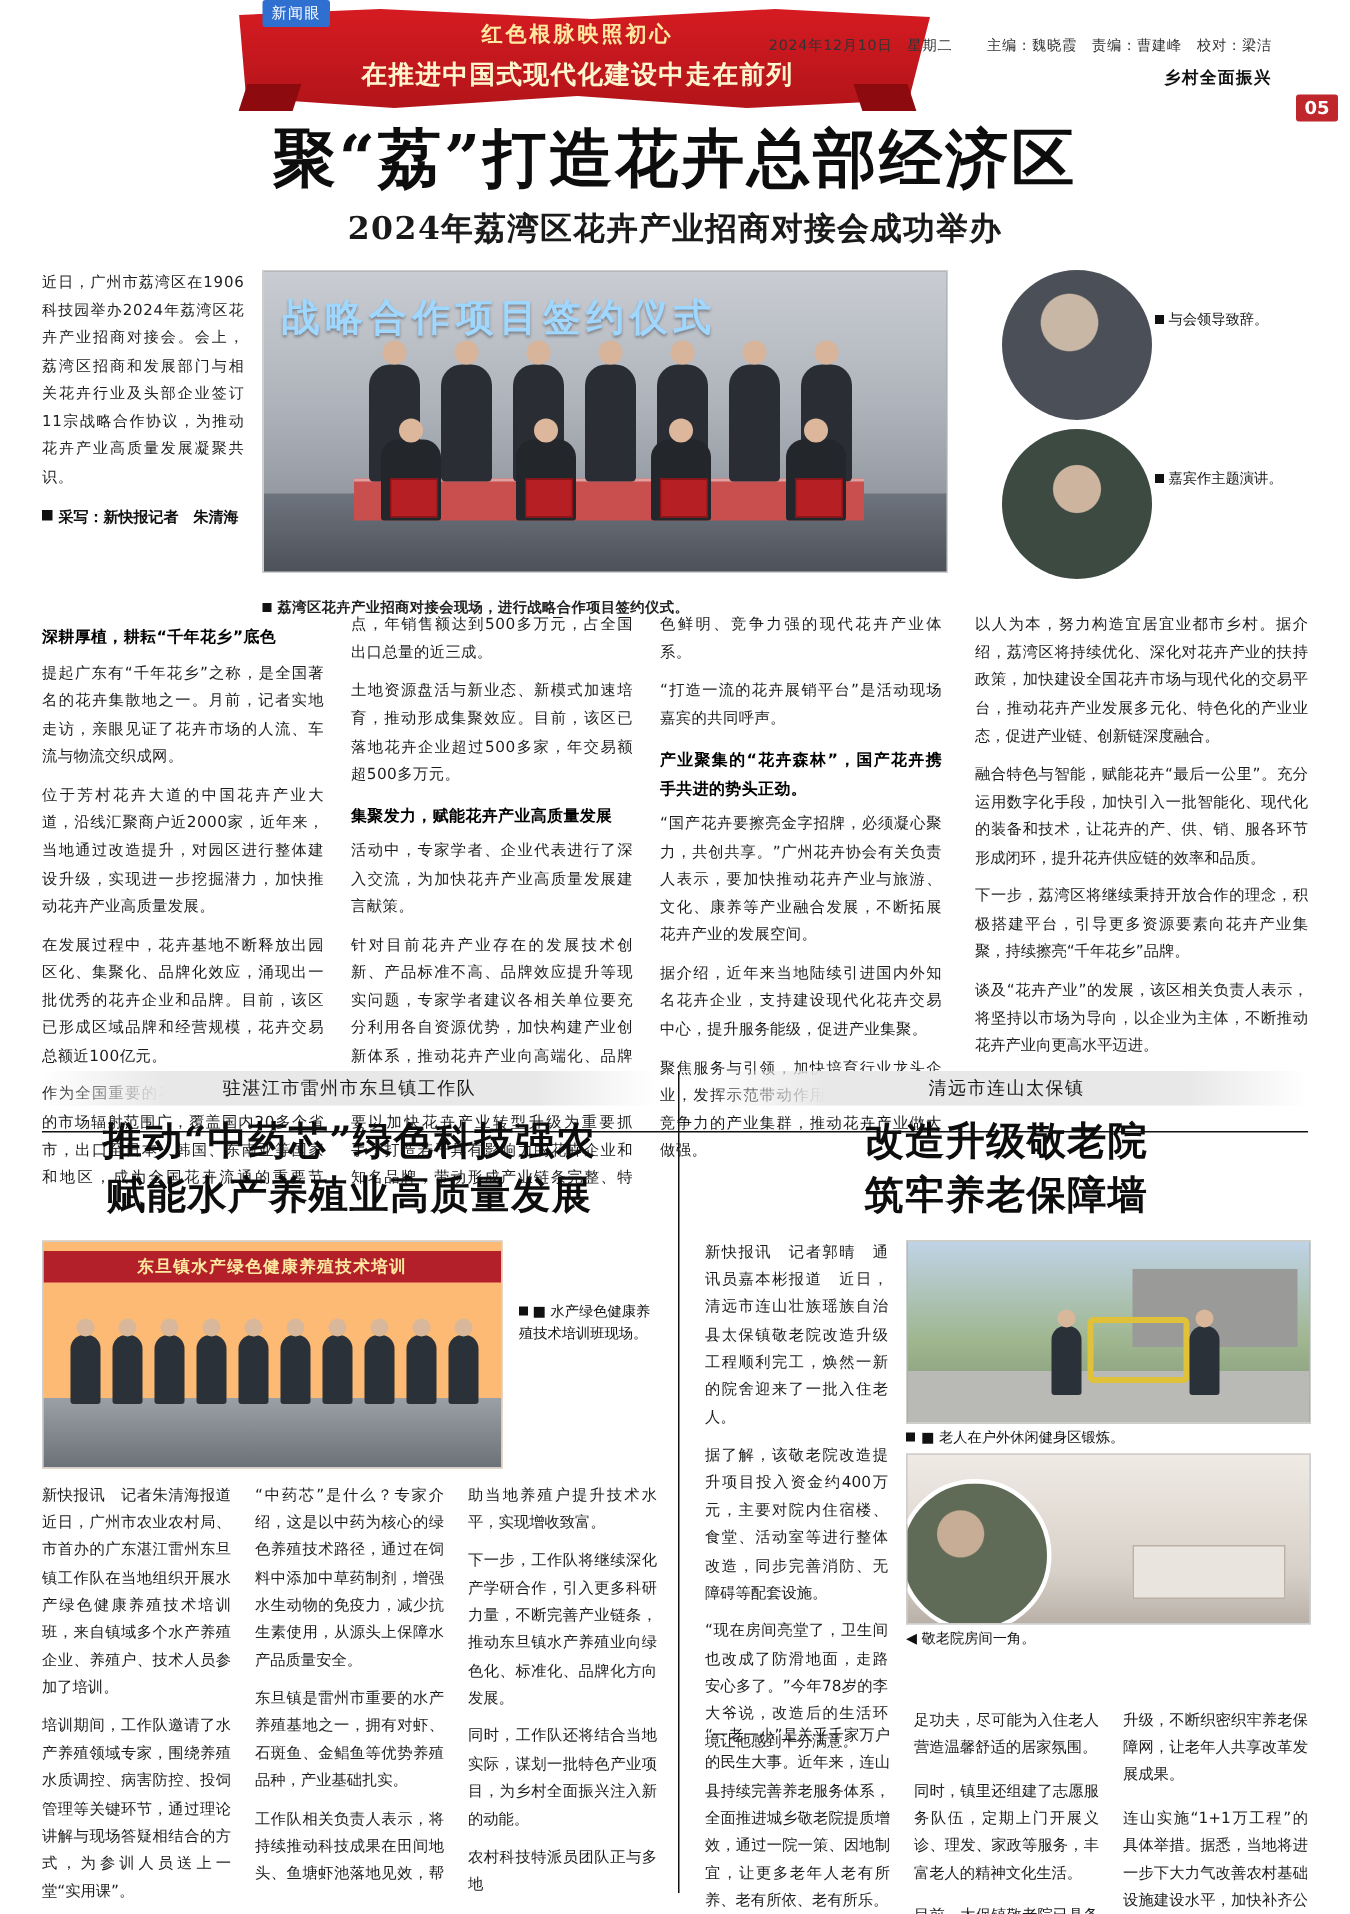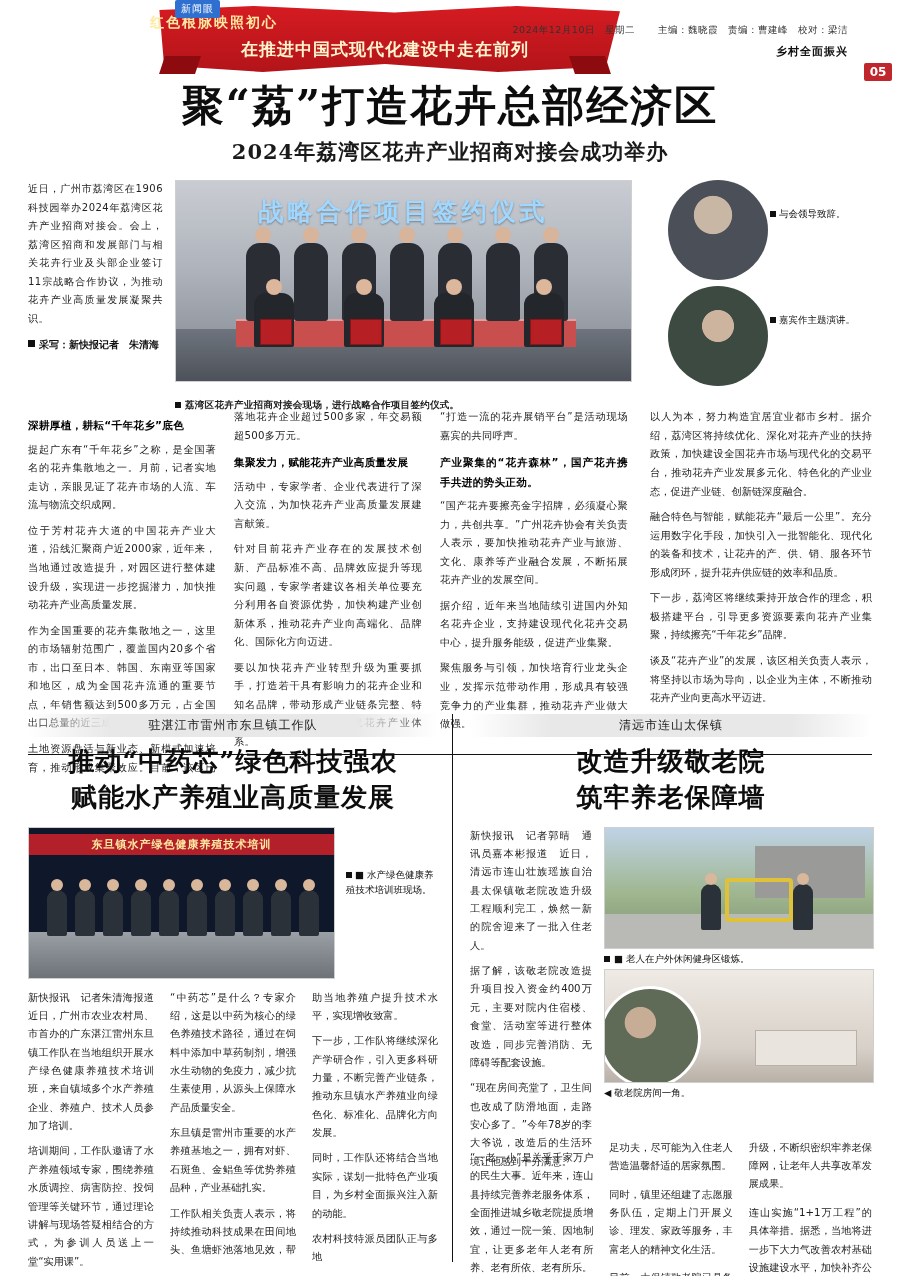--- a/index.html
+++ b/index.html
@@ -9,21 +9,21 @@
   
   .masthead{position:relative;height:78px;}
   .mast-banner{position:absolute;left:150px;top:4px;width:470px;height:70px;}
   .ribbon{position:absolute;left:0;top:2px;width:470px;height:66px;
     background:
       linear-gradient(180deg,#d4141b 0%,#b00d12 100%);
     clip-path:polygon(2% 6%,22% 0%,52% 10%,78% 0%,100% 8%,97% 92%,74% 100%,50% 88%,24% 100%,3% 90%);
     opacity:.97;}
   .ribbon-fold{position:absolute;left:12px;top:52px;width:36px;height:18px;background:#8d0a0e;transform:skewX(-18deg);}
   .ribbon-fold2{position:absolute;right:12px;top:52px;width:36px;height:18px;background:#8d0a0e;transform:skewX(18deg);}
-  .mast-small{position:absolute;left:0;top:10px;width:470px;text-align:left;color:#ffe9a0;font-size:14px;font-weight:bold;letter-spacing:2px;}
+  .mast-small{position:absolute;left:0;top:10px;width:470px;text-align:center;color:#ffe9a0;font-size:14px;font-weight:bold;letter-spacing:2px;}
   .mast-big{position:absolute;left:0;top:34px;width:470px;text-align:center;color:#fff6cf;font-size:17px;font-weight:bold;letter-spacing:1px;}
   .mast-tagbox{position:absolute;left:175px;top:0px;background:#2f6fd0;color:#fff;font-size:10px;padding:2px 6px;border-radius:2px;letter-spacing:1px;}
   .mast-meta{position:absolute;right:52px;top:24px;font-size:9.5px;color:#333;letter-spacing:.5px;}
   .mast-meta .sep{color:#999;margin:0 3px;}
   .mast-sub{position:absolute;right:52px;top:44px;font-size:11px;color:#111;font-weight:bold;letter-spacing:1px;}
   .page-num{position:absolute;right:8px;top:22px;width:28px;height:18px;background:#c0272d;color:#fff;font-size:12px;font-weight:bold;display:flex;align-items:center;justify-content:center;border-radius:2px;margin-top:41px;}
 
   
   .headline{margin-top:4px;text-align:center;}
   .h-main{font-family:"DejaVu Serif","Liberation Serif",serif;font-size:42px;font-weight:bold;letter-spacing:2px;color:#0d0d0d;line-height:1.15;}
@@ -31,21 +31,21 @@
 
   
   .top-sec{position:relative;margin-top:14px;height:590px;padding:0 28px;box-sizing:border-box;}
   .col-left{position:absolute;left:28px;top:0;width:135px;}
   .lead-box{font-size:10px;line-height:1.85;color:#222;text-align:justify;letter-spacing:.5px;}
   .byline{margin-top:10px;font-size:10px;color:#111;font-weight:bold;}
   .byline .sq{display:inline-block;width:7px;height:7px;background:#111;margin-right:4px;vertical-align:1px;}
 
   .photo-main{position:absolute;left:175px;top:0;width:455px;height:200px;background:#8a8f96;overflow:hidden;border:1px solid #cfcfcf;}
   .pm-sky{position:absolute;inset:0;background:linear-gradient(180deg,#c9ccd2 0%,#aeb3bb 45%,#7f858d 100%);}
-  .pm-banner{position:absolute;left:0;top:14px;width:100%;text-align:center;color:#9fd7ff;font-size:25px;font-weight:bold;letter-spacing:4px;text-shadow:0 1px 2px rgba(0,0,0,.35);}
+  .pm-banner{position:absolute;left:12px;top:14px;width:100%;text-align:left;color:#9fd7ff;font-size:25px;font-weight:bold;letter-spacing:4px;text-shadow:0 1px 2px rgba(0,0,0,.35);}
   .pm-stage{position:absolute;left:0;bottom:0;width:100%;height:52px;background:linear-gradient(180deg,#6e747d,#4d525a);}
   .pm-table{position:absolute;left:60px;bottom:34px;width:340px;height:26px;background:#c94e4e;border-top:2px solid #e0a0a0;}
   .person{position:absolute;bottom:60px;width:34px;height:78px;background:#2a2d33;border-radius:14px 14px 3px 3px;}
   .person:after{content:"";position:absolute;left:9px;top:-16px;width:16px;height:16px;border-radius:50%;background:#d7b49a;}
   .seated{position:absolute;bottom:34px;width:40px;height:54px;background:#23262b;border-radius:12px 12px 2px 2px;}
   .seated:after{content:"";position:absolute;left:12px;top:-14px;width:16px;height:16px;border-radius:50%;background:#dcb79c;}
   .folder{position:absolute;bottom:36px;width:30px;height:24px;background:#b61f24;border:1px solid #8d1317;}
   .photo-cap{position:absolute;left:175px;top:219px;width:455px;font-size:9.5px;color:#222;letter-spacing:.3px;font-weight:bold;}
 
   .col-right{position:absolute;left:650px;top:0;width:222px;}
@@ -67,21 +67,21 @@
   .vrule{position:absolute;width:1px;background:#111;}
 
   
   .bot{position:absolute;left:0;top:714px;width:900px;}
   .story{position:absolute;top:0;}
   .story.left{left:28px;width:410px;}
   .story.right{left:470px;width:402px;}
   .kicker{text-align:center;font-size:12px;color:#1a1a1a;letter-spacing:1px;background:linear-gradient(90deg,rgba(0,0,0,0) 0%,#e8e8e8 20%,#e8e8e8 80%,rgba(0,0,0,0) 100%);padding:3px 0;}
   .st-h{text-align:center;font-family:"DejaVu Serif","Liberation Serif",serif;font-size:26px;font-weight:bold;letter-spacing:1px;line-height:1.3;margin-top:8px;color:#0d0d0d;}
 
-  .photo2{position:relative;margin-top:12px;width:305px;height:150px;background:#0f172a;overflow:hidden;border:1px solid #cfcfcf;}
+  .photo2{position:relative;margin-top:12px;width:305px;height:150px;background:#fdba74;overflow:hidden;border:1px solid #cfcfcf;}
   .p2-band{position:absolute;left:0;top:6px;width:100%;text-align:center;color:#ffe9a0;font-size:11px;font-weight:bold;letter-spacing:1px;background:#b3202a;padding:3px 0;}
   .p2-ground{position:absolute;left:0;bottom:0;width:100%;height:46px;background:linear-gradient(180deg,#9aa0a6,#6c7278);}
   .grp{position:absolute;bottom:42px;width:20px;height:46px;background:#2b3138;border-radius:9px 9px 2px 2px;}
   .grp:after{content:"";position:absolute;left:4px;top:-11px;width:12px;height:12px;border-radius:50%;background:#d9b79b;}
   .cap2{font-size:9.5px;line-height:1.6;color:#111;}
   .cap-right{position:absolute;left:318px;top:40px;width:88px;}
   .cap-right .sq{display:inline-block;width:6px;height:6px;background:#111;margin-right:3px;}
 
   .cols3{column-count:3;column-gap:16px;font-size:10.2px;line-height:1.8;text-align:justify;color:#1c1c1c;margin-top:10px;}
   .cols3 p{margin:0 0 7px 0;}
@@ -183,20 +183,21 @@
       <p>融合特色与智能，赋能花卉“最后一公里”。充分运用数字化手段，加快引入一批智能化、现代化的装备和技术，让花卉的产、供、销、服各环节形成闭环，提升花卉供应链的效率和品质。</p>
       <p>下一步，荔湾区将继续秉持开放合作的理念，积极搭建平台，引导更多资源要素向花卉产业集聚，持续擦亮“千年花乡”品牌。</p>
       <p>谈及“花卉产业”的发展，该区相关负责人表示，将坚持以市场为导向，以企业为主体，不断推动花卉产业向更高水平迈进。</p>
     </div>
 
     <div class="body-cols" style="width:600px;">
       <div class="cols4" style="column-count:3;">
         <p class="sub-h">深耕厚植，耕耘“千年花乡”底色</p>
         <p>提起广东有“千年花乡”之称，是全国著名的花卉集散地之一。月前，记者实地走访，亲眼见证了花卉市场的人流、车流与物流交织成网。</p>
         <p>位于芳村花卉大道的中国花卉产业大道，沿线汇聚商户近2000家，近年来，当地通过改造提升，对园区进行整体建设升级，实现进一步挖掘潜力，加快推动花卉产业高质量发展。</p>
+        <p>在发展过程中，花卉基地不断释放出园区化、集聚化、品牌化效应，涌现出一批优秀的花卉企业和品牌。目前，该区已形成区域品牌和经营规模，花卉交易总额近100亿元。</p>
         <p>作为全国重要的花卉集散地之一，这里的市场辐射范围广，覆盖国内20多个省市，出口至日本、韩国、东南亚等国家和地区，成为全国花卉流通的重要节点，年销售额达到500多万元，占全国出口总量的近三成。</p>
         <p>土地资源盘活与新业态、新模式加速培育，推动形成集聚效应。目前，该区已落地花卉企业超过500多家，年交易额超500多万元。</p>
         <p class="sub-h">集聚发力，赋能花卉产业高质量发展</p>
         <p>活动中，专家学者、企业代表进行了深入交流，为加快花卉产业高质量发展建言献策。</p>
         <p>针对目前花卉产业存在的发展技术创新、产品标准不高、品牌效应提升等现实问题，专家学者建议各相关单位要充分利用各自资源优势，加快构建产业创新体系，推动花卉产业向高端化、品牌化、国际化方向迈进。</p>
         <p>要以加快花卉产业转型升级为重要抓手，打造若干具有影响力的花卉企业和知名品牌，带动形成产业链条完整、特色鲜明、竞争力强的现代花卉产业体系。</p>
         <p>“打造一流的花卉展销平台”是活动现场嘉宾的共同呼声。</p>
         <p></p>
         <p class="sub-h">产业聚集的“花卉森林”，国产花卉携手共进的势头正劲。</p>
         <p>“国产花卉要擦亮金字招牌，必须凝心聚力，共创共享。”广州花卉协会有关负责人表示，要加快推动花卉产业与旅游、文化、康养等产业融合发展，不断拓展花卉产业的发展空间。</p>

